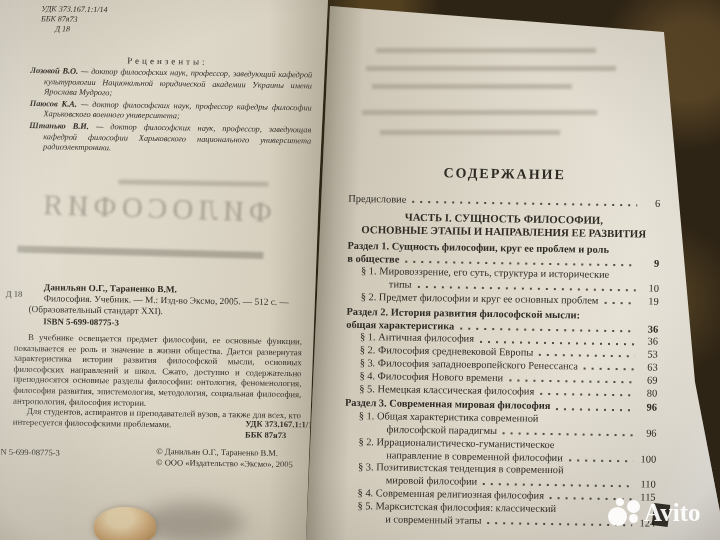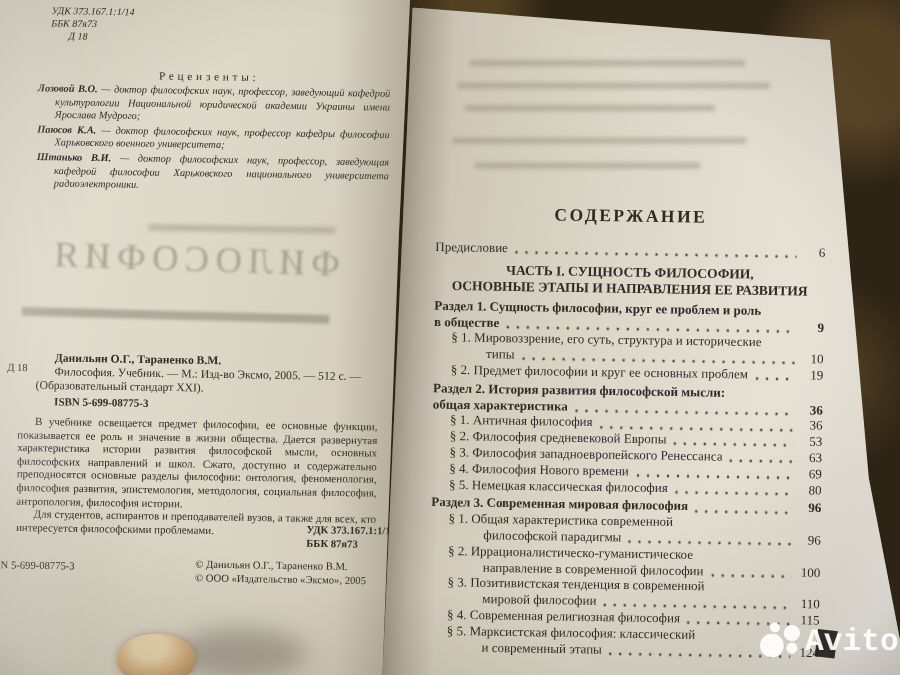--- a/index.html
+++ b/index.html
@@ -72,21 +72,21 @@
   #vignette{position:absolute;inset:0;pointer-events:none;
     background:radial-gradient(ellipse at 48% 45%,transparent 55%,rgba(42,34,20,.16) 90%,rgba(42,34,20,.28));}
   
   #watermark{position:absolute;left:604px;top:494px;width:116px;height:40px;}
   #dark-mark{position:absolute;left:49px;top:10px;width:16px;height:22px;background:#211e18;transform:rotate(7deg);opacity:.92;}
   .wm-circle{position:absolute;border-radius:50%;background:rgba(255,255,255,.92);}
   .wm-c1{left:4px;top:13px;width:19px;height:19px;}
   .wm-c2{left:23px;top:6px;width:13px;height:13px;}
   .wm-c3{left:12px;top:4px;width:8px;height:8px;}
   .wm-c4{left:25px;top:20px;width:9px;height:9px;}
-  .wm-text{position:absolute;left:40px;top:5px;font-family:Liberation Mono, monospace;
+  .wm-text{position:absolute;left:40px;top:5px;font-family:Liberation Serif, serif;
     font-weight:bold;font-size:25px;color:rgba(255,255,255,.93);letter-spacing:0;}
 </style>
 </head>
 <body>
 
 <div id="photo">
 
   <div class="page" id="left-page">
     <div class="lp-content">
 

